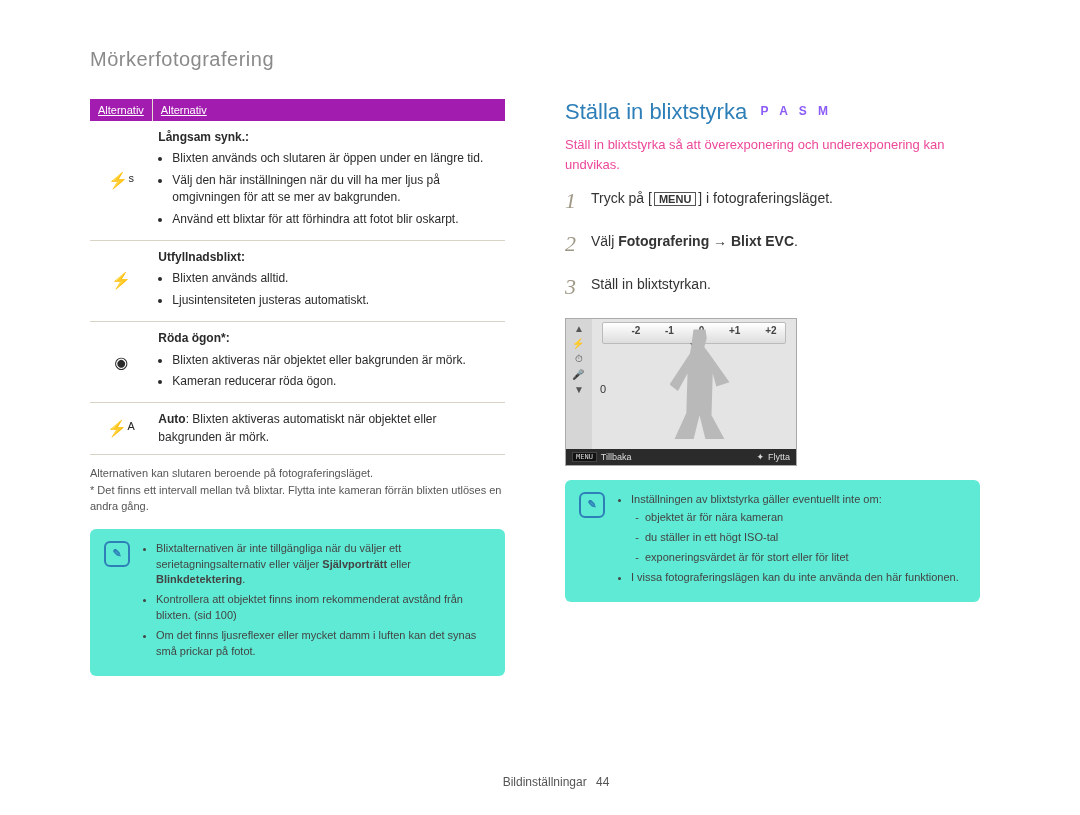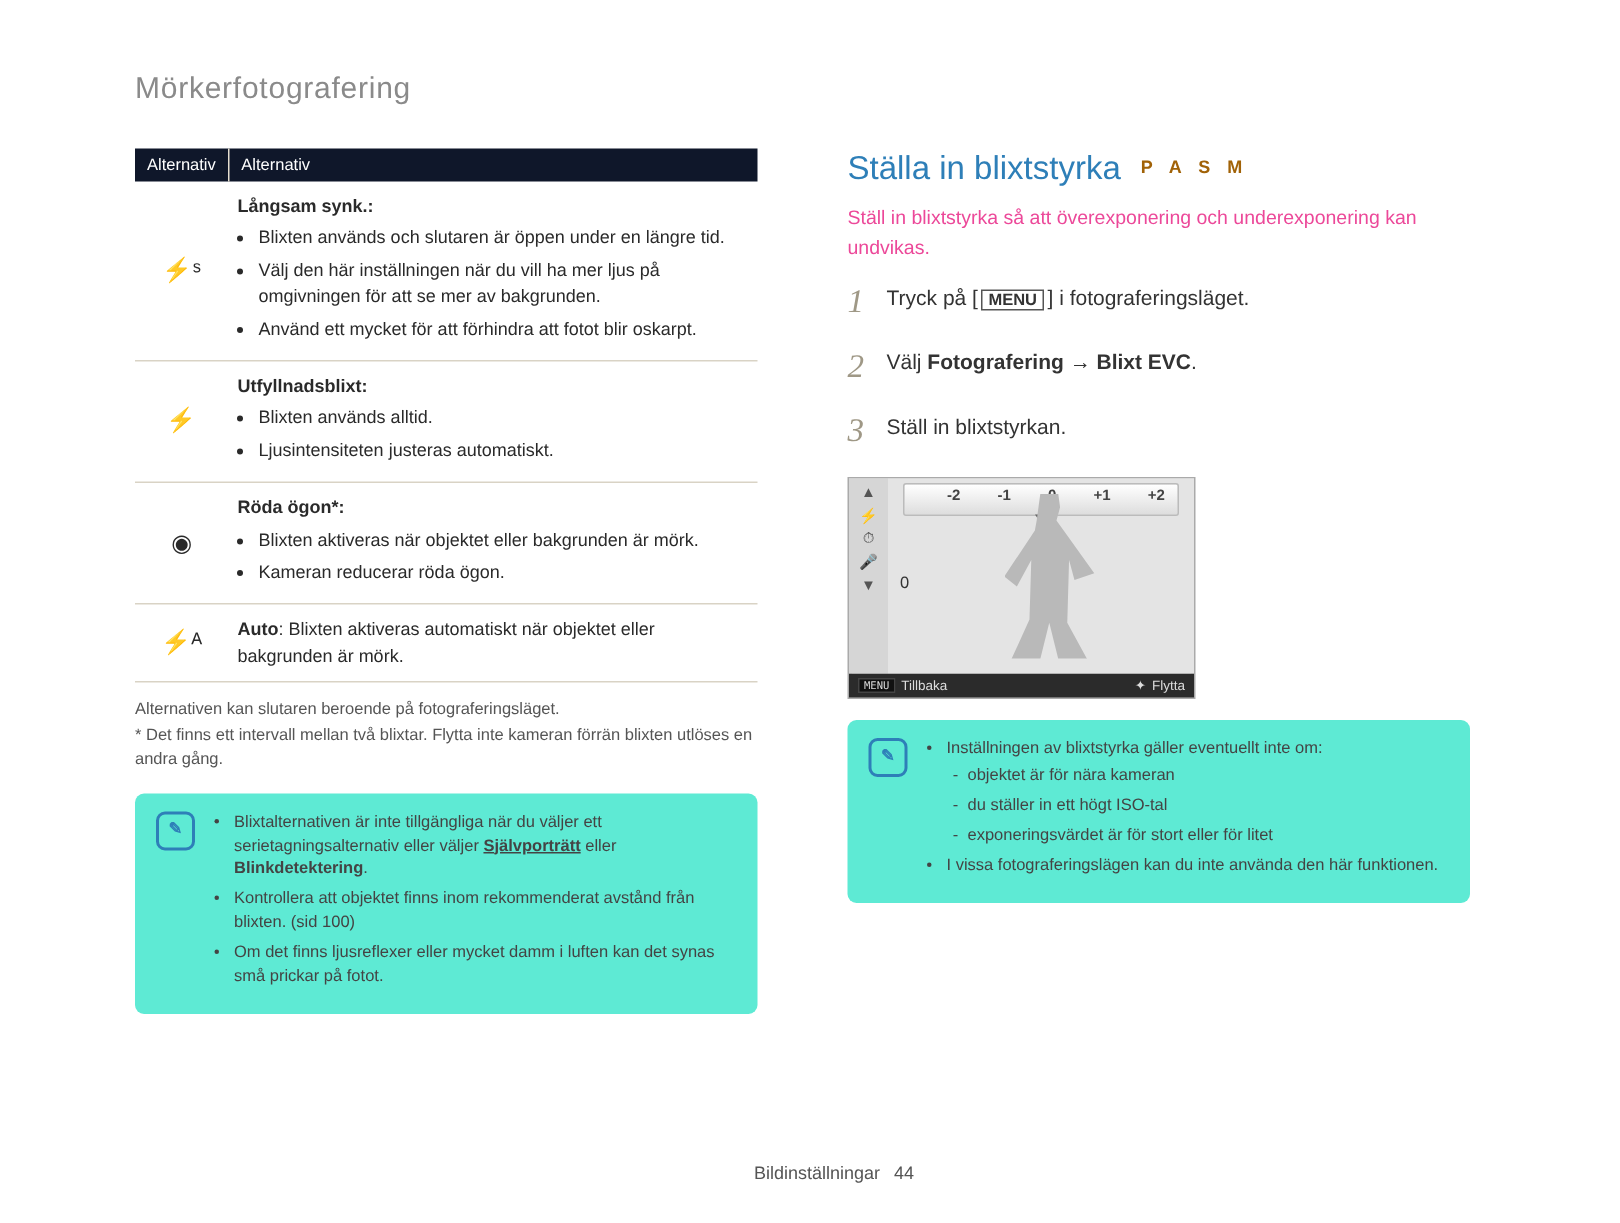--- a/index.html
+++ b/index.html
@@ -36,21 +36,21 @@
   
   .section-title {
     font-size: 22px;
     color: #2e7fb8;
     font-weight: 400;
     display: inline;
   }
   .modes {
     display: inline;
     font-size: 12px;
-    color: #a16207;
+    color: #8b5cf6;
     letter-spacing: 4px;
     margin-left: 10px;
     vertical-align: 4px;
     font-weight: bold;
   }
   .right-intro {
     margin-top: 10px;
     font-size: 13px;
     color: #ec4899;
     line-height: 1.5;
@@ -82,25 +82,26 @@
     margin: 0 2px;
   }
   .bold { font-weight: bold; }
 
   
   .tbl {
     width: 100%;
     border-collapse: collapse;
   }
   .tbl thead td {
-    background: #0f172a;
+    background: #a21caf;
     color: #fff;
     font-size: 11px;
     padding: 5px 8px;
     border-right: 1px solid #e5ded0;
+    text-decoration: underline;
   }
   .tbl thead td:last-child { border-right: none; }
   .tbl tbody td {
     border-bottom: 1px solid #d9d3c5;
     padding: 8px 6px;
     vertical-align: top;
     font-size: 12px;
     line-height: 1.45;
   }
   .tbl tbody tr:last-child td { border-bottom: 1px solid #d9d3c5; }
@@ -239,21 +240,21 @@
             <td>Alternativ</td>
             <td>Alternativ</td>
           </tr>
         </thead>
         <tbody id="tbl-body">
         <tr>
               <td class="iconcell">⚡ˢ</td>
               <td><span style="font-weight: bold;">Långsam synk.:</span><ul>
                   <li>Blixten används och slutaren är öppen under en längre tid.</li>
                   <li>Välj den här inställningen när du vill ha mer ljus på omgivningen för att se mer av bakgrunden.</li>
-                  <li>Använd ett mycket för att förhindra att fotot blir oskarpt.</li>
+                  <li>Använd ett blixtar för att förhindra att fotot blir oskarpt.</li>
                 </ul></td>
             </tr>
             <tr>
               <td class="iconcell">⚡</td>
               <td><span style="font-weight: bold;">Utfyllnadsblixt:</span><ul>
                   <li>Blixten används alltid.</li>
                   <li>Ljusintensiteten justeras automatiskt.</li>
                 </ul></td>
             </tr>
             <tr>
@@ -271,21 +272,21 @@
       </table>
 
       <div class="small-notes" id="small-notes">
           <div>Alternativen kan slutaren beroende på fotograferingsläget.</div>
           <div>* Det finns ett intervall mellan två blixtar. Flytta inte kameran förrän blixten utlöses en andra gång.</div>
         </div>
 
       <div class="notebox">
         <div class="note-icon"></div>
         <ul id="left-notebox-list">
-            <li><span>Blixtalternativen är inte tillgängliga när du väljer ett serietagningsalternativ eller väljer </span><span style="font-weight: bold; text-decoration: underline;">Självporträtt</span><span> eller </span><span style="font-weight: bold;">Blinkdetektering</span><span>.</span></li>
+            <li><span>Blixtalternativen är inte tillgängliga när du väljer ett serietagningsalternativ eller väljer </span><span style="font-weight: bold;">Självporträtt</span><span> eller </span><span style="font-weight: bold;">Blinkdetektering</span><span>.</span></li>
             <li><span>Kontrollera att objektet finns inom rekommenderat avstånd från blixten. (sid 100)</span></li>
             <li><span>Om det finns ljusreflexer eller mycket damm i luften kan det synas små prickar på fotot.</span></li>
           </ul>
       </div>
     </div>
 
     <div class="col">
       <div>
         <span class="section-title">Ställa in blixtstyrka</span>
         <span class="modes">P A S M</span>

